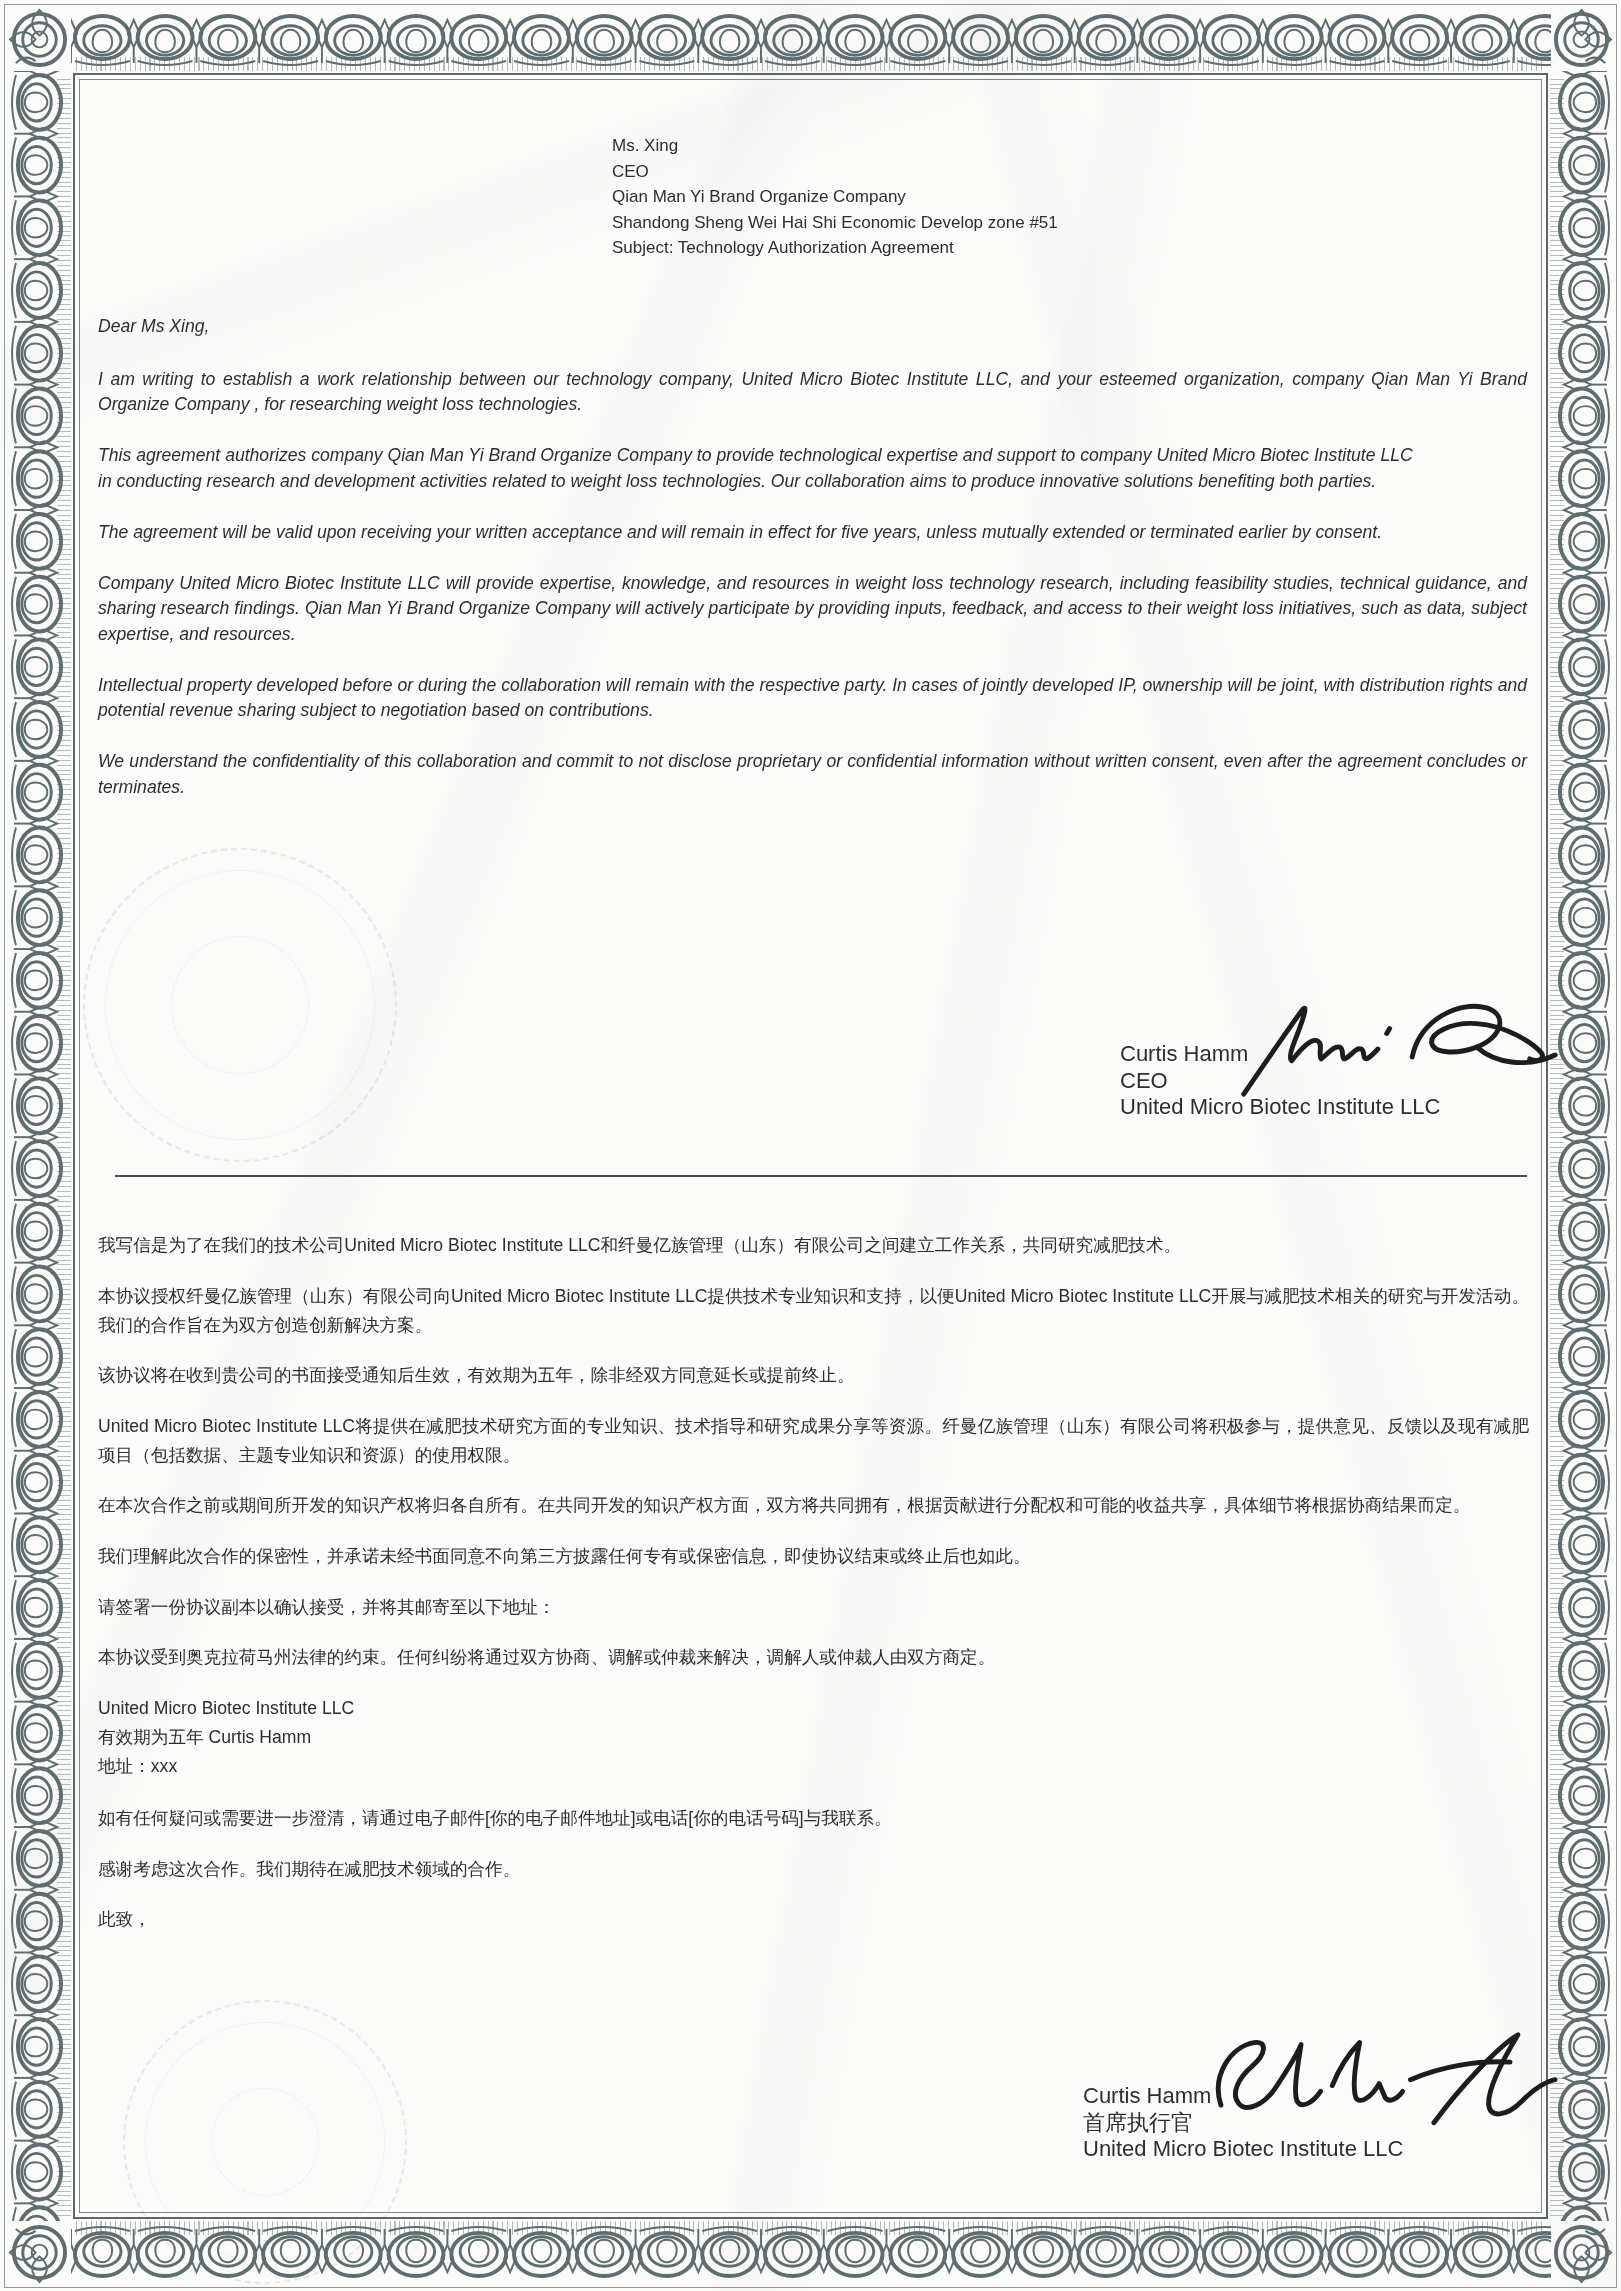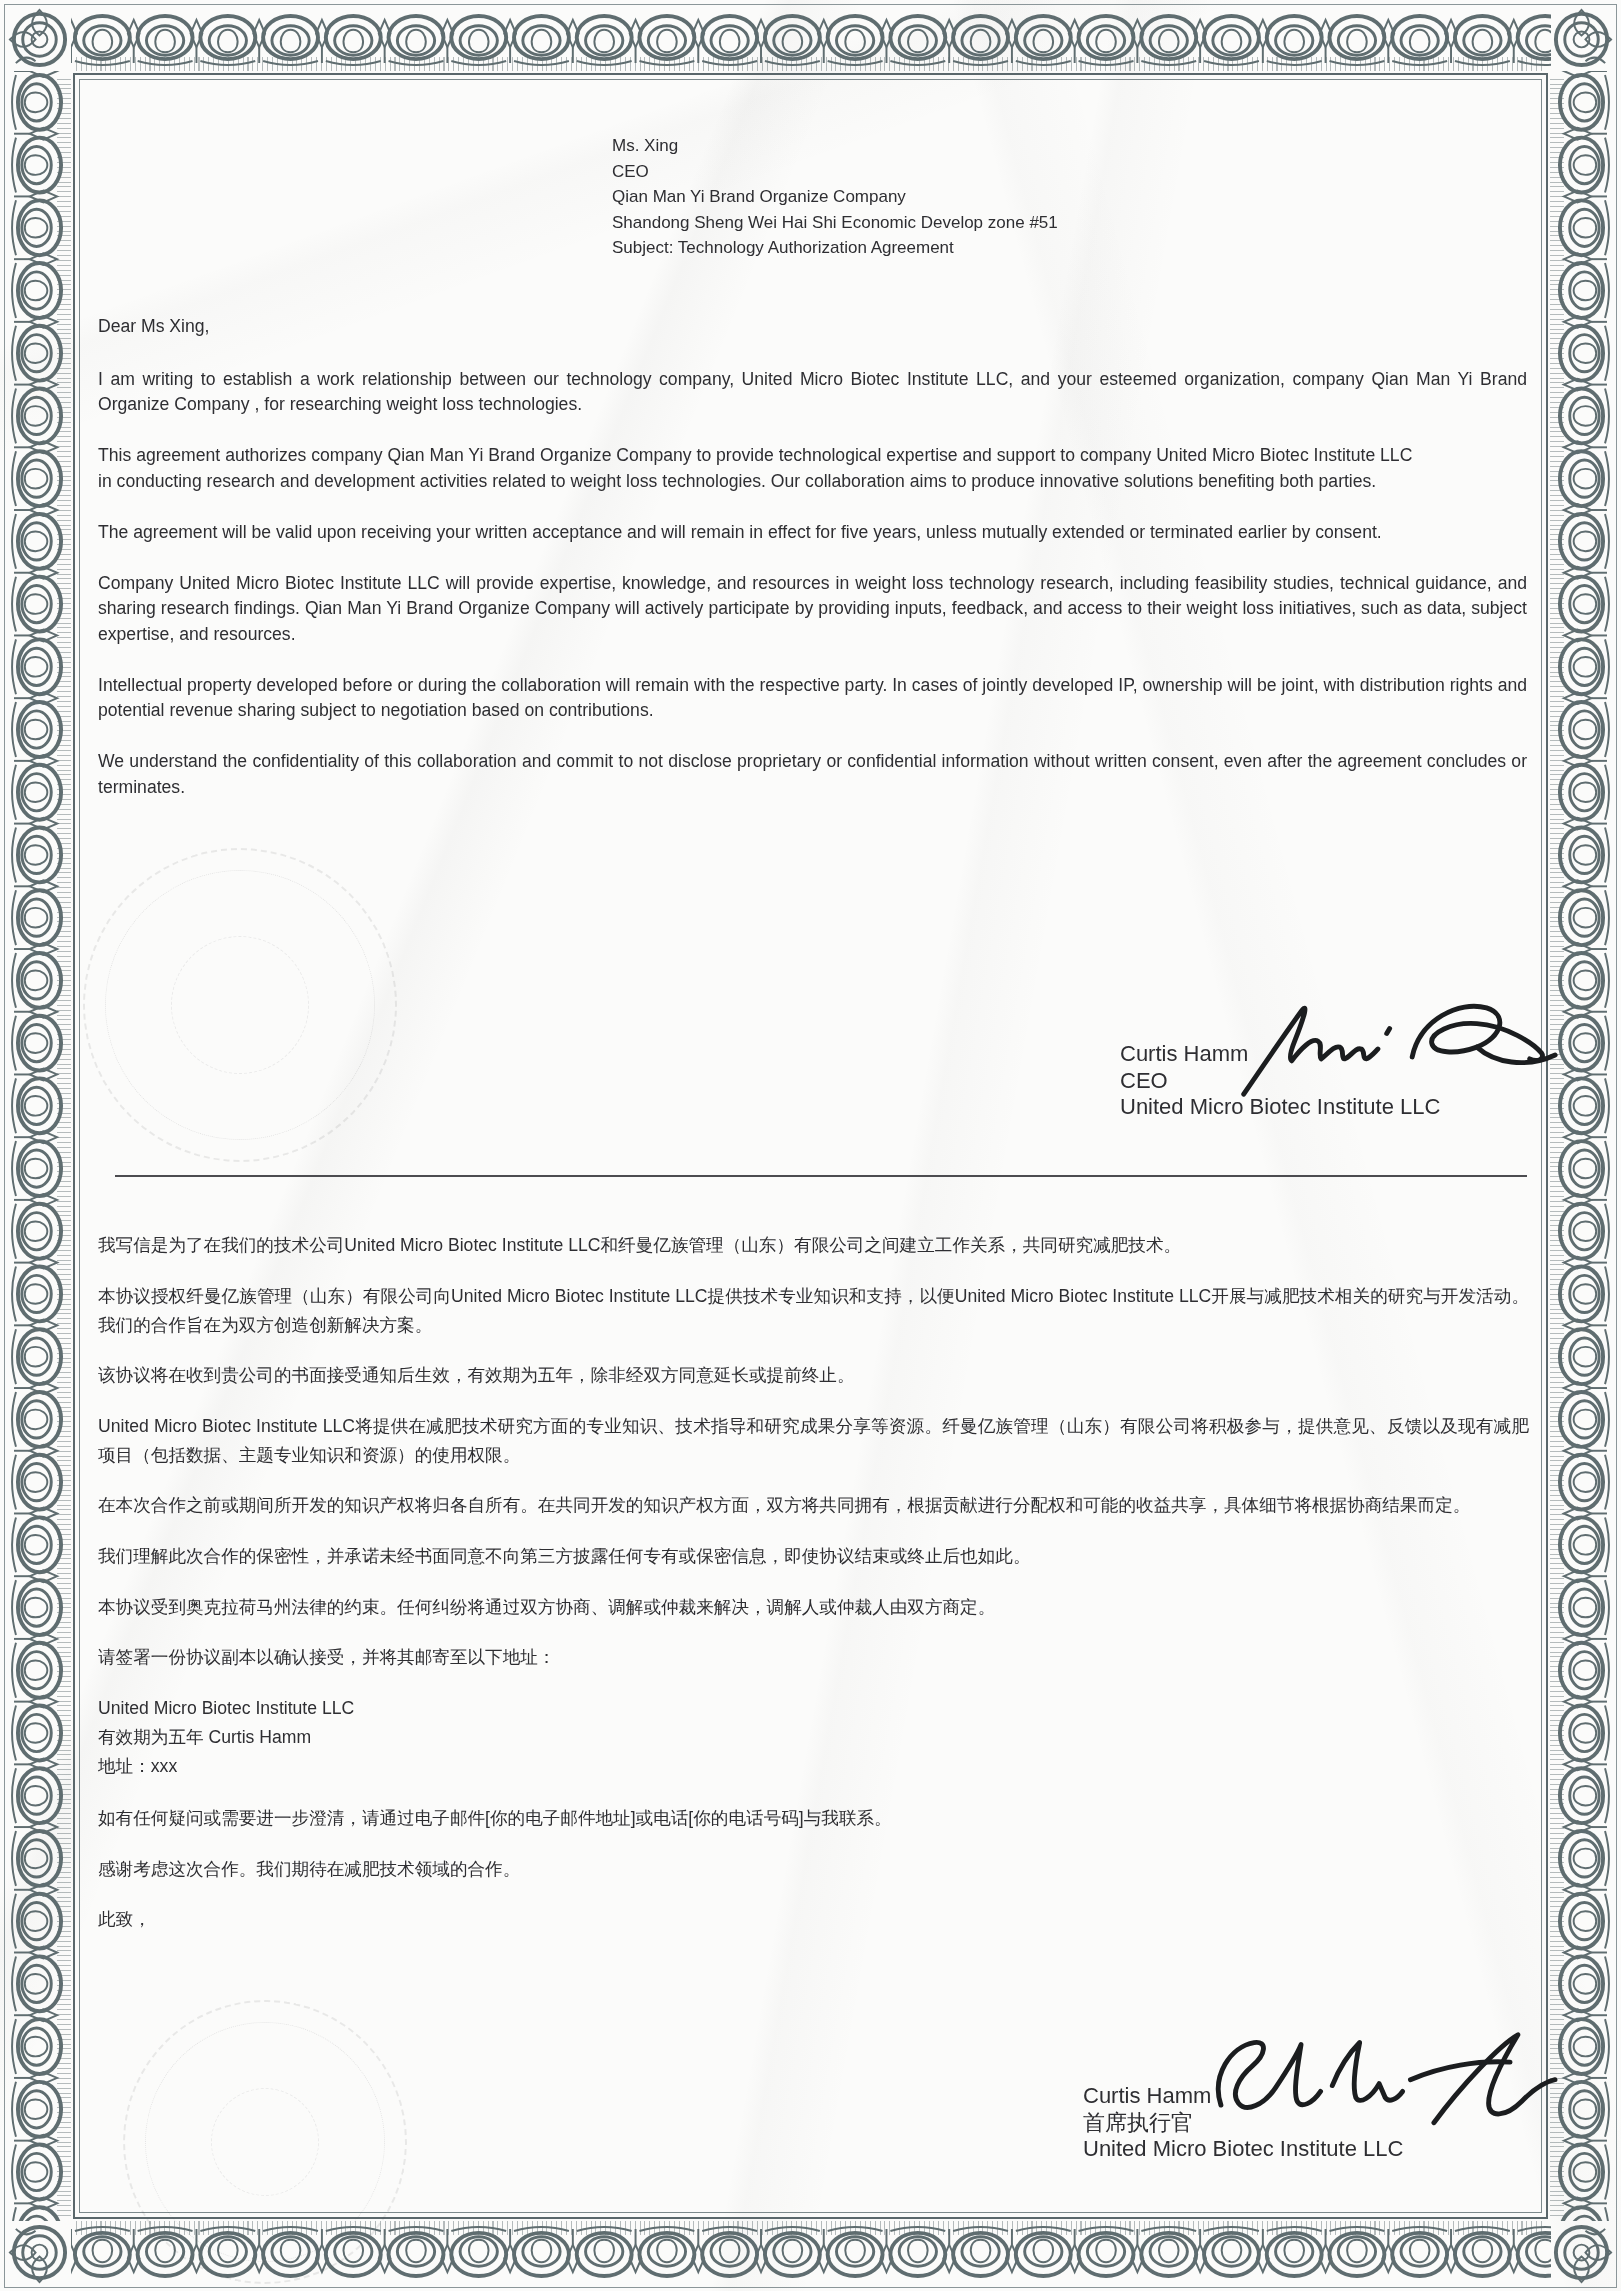--- a/index.html
+++ b/index.html
@@ -33,21 +33,21 @@
   .hatch-bottom{bottom:57px;left:76px;right:76px;height:13.7px;
     background:repeating-linear-gradient(90deg, rgba(95,109,112,.45) 0 1px, transparent 1px 4.9px);}
   .hatch-left{left:57px;top:76px;bottom:76px;width:13.7px;
     background:repeating-linear-gradient(0deg, rgba(95,109,112,.45) 0 1px, transparent 1px 4.9px);}
   .hatch-right{right:57px;top:76px;bottom:76px;width:13.7px;
     background:repeating-linear-gradient(0deg, rgba(95,109,112,.45) 0 1px, transparent 1px 4.9px);}
   .rule-outer{position:absolute;inset:73px;border:2px solid #5a676b;}
   .rule-inner{position:absolute;inset:79px;border:1px solid #7c898c;}
   
   .recipient{position:absolute;left:612px;top:133px;font-size:17px;line-height:25.5px;}
-  .letter-en{position:absolute;left:98px;top:314px;width:1429px;font-size:17.6px;line-height:25.5px;}
+  .letter-en{position:absolute;left:98px;top:314px;width:1429px;font-size:17.6px;line-height:25.5px;font-style:italic;}
   .letter-en p{margin:0 0 25.5px 0;white-space:pre-line;text-align:justify;}
   .letter-en .salutation{margin-bottom:27.4px;text-align:left;}
   .letter-en .closing-request{text-align:left;}
   .sig-block{position:absolute;font-size:22px;line-height:26.5px;}
   .sig-en{left:1120px;top:1041px;}
   .sig-zh{left:1083px;top:2083px;}
   .sig-svg{position:absolute;pointer-events:none;}
   .sig-svg-en{left:1230px;top:998px;}
   .sig-svg-zh{left:1201px;top:2025px;}
   .divider{position:absolute;left:115px;right:94px;top:1175px;height:2px;background:#4c4c50;}
@@ -288,22 +288,22 @@
 
 <div class="divider"></div>
 
 <div class="letter-zh">
   <p>我写信是为了在我们的技术公司United Micro Biotec Institute LLC和纤曼亿族管理（山东）有限公司之间建立工作关系，共同研究减肥技术。</p>
   <p>本协议授权纤曼亿族管理（山东）有限公司向United Micro Biotec Institute LLC提供技术专业知识和支持，以便United Micro Biotec Institute LLC开展与减肥技术相关的研究与开发活动。我们的合作旨在为双方创造创新解决方案。</p>
   <p>该协议将在收到贵公司的书面接受通知后生效，有效期为五年，除非经双方同意延长或提前终止。</p>
   <p>United Micro Biotec Institute LLC将提供在减肥技术研究方面的专业知识、技术指导和研究成果分享等资源。纤曼亿族管理（山东）有限公司将积极参与，提供意见、反馈以及现有减肥项目（包括数据、主题专业知识和资源）的使用权限。</p>
   <p>在本次合作之前或期间所开发的知识产权将归各自所有。在共同开发的知识产权方面，双方将共同拥有，根据贡献进行分配权和可能的收益共享，具体细节将根据协商结果而定。</p>
   <p>我们理解此次合作的保密性，并承诺未经书面同意不向第三方披露任何专有或保密信息，即使协议结束或终止后也如此。</p>
+  <p>请签署一份协议副本以确认接受，并将其邮寄至以下地址：</p>
   <p>本协议受到奥克拉荷马州法律的约束。任何纠纷将通过双方协商、调解或仲裁来解决，调解人或仲裁人由双方商定。</p>
-  <p>请签署一份协议副本以确认接受，并将其邮寄至以下地址：</p>
   <p class="addr">United Micro Biotec Institute LLC</p>
   <p class="addr">有效期为五年 Curtis Hamm</p>
   <p class="addr-last">地址：xxx</p>
   <p>如有任何疑问或需要进一步澄清，请通过电子邮件[你的电子邮件地址]或电话[你的电话号码]与我联系。</p>
   <p>感谢考虑这次合作。我们期待在减肥技术领域的合作。</p>
   <p class="closing">此致，</p>
 </div>
 
 <div class="sig-block sig-zh">
   <div>Curtis Hamm</div>

